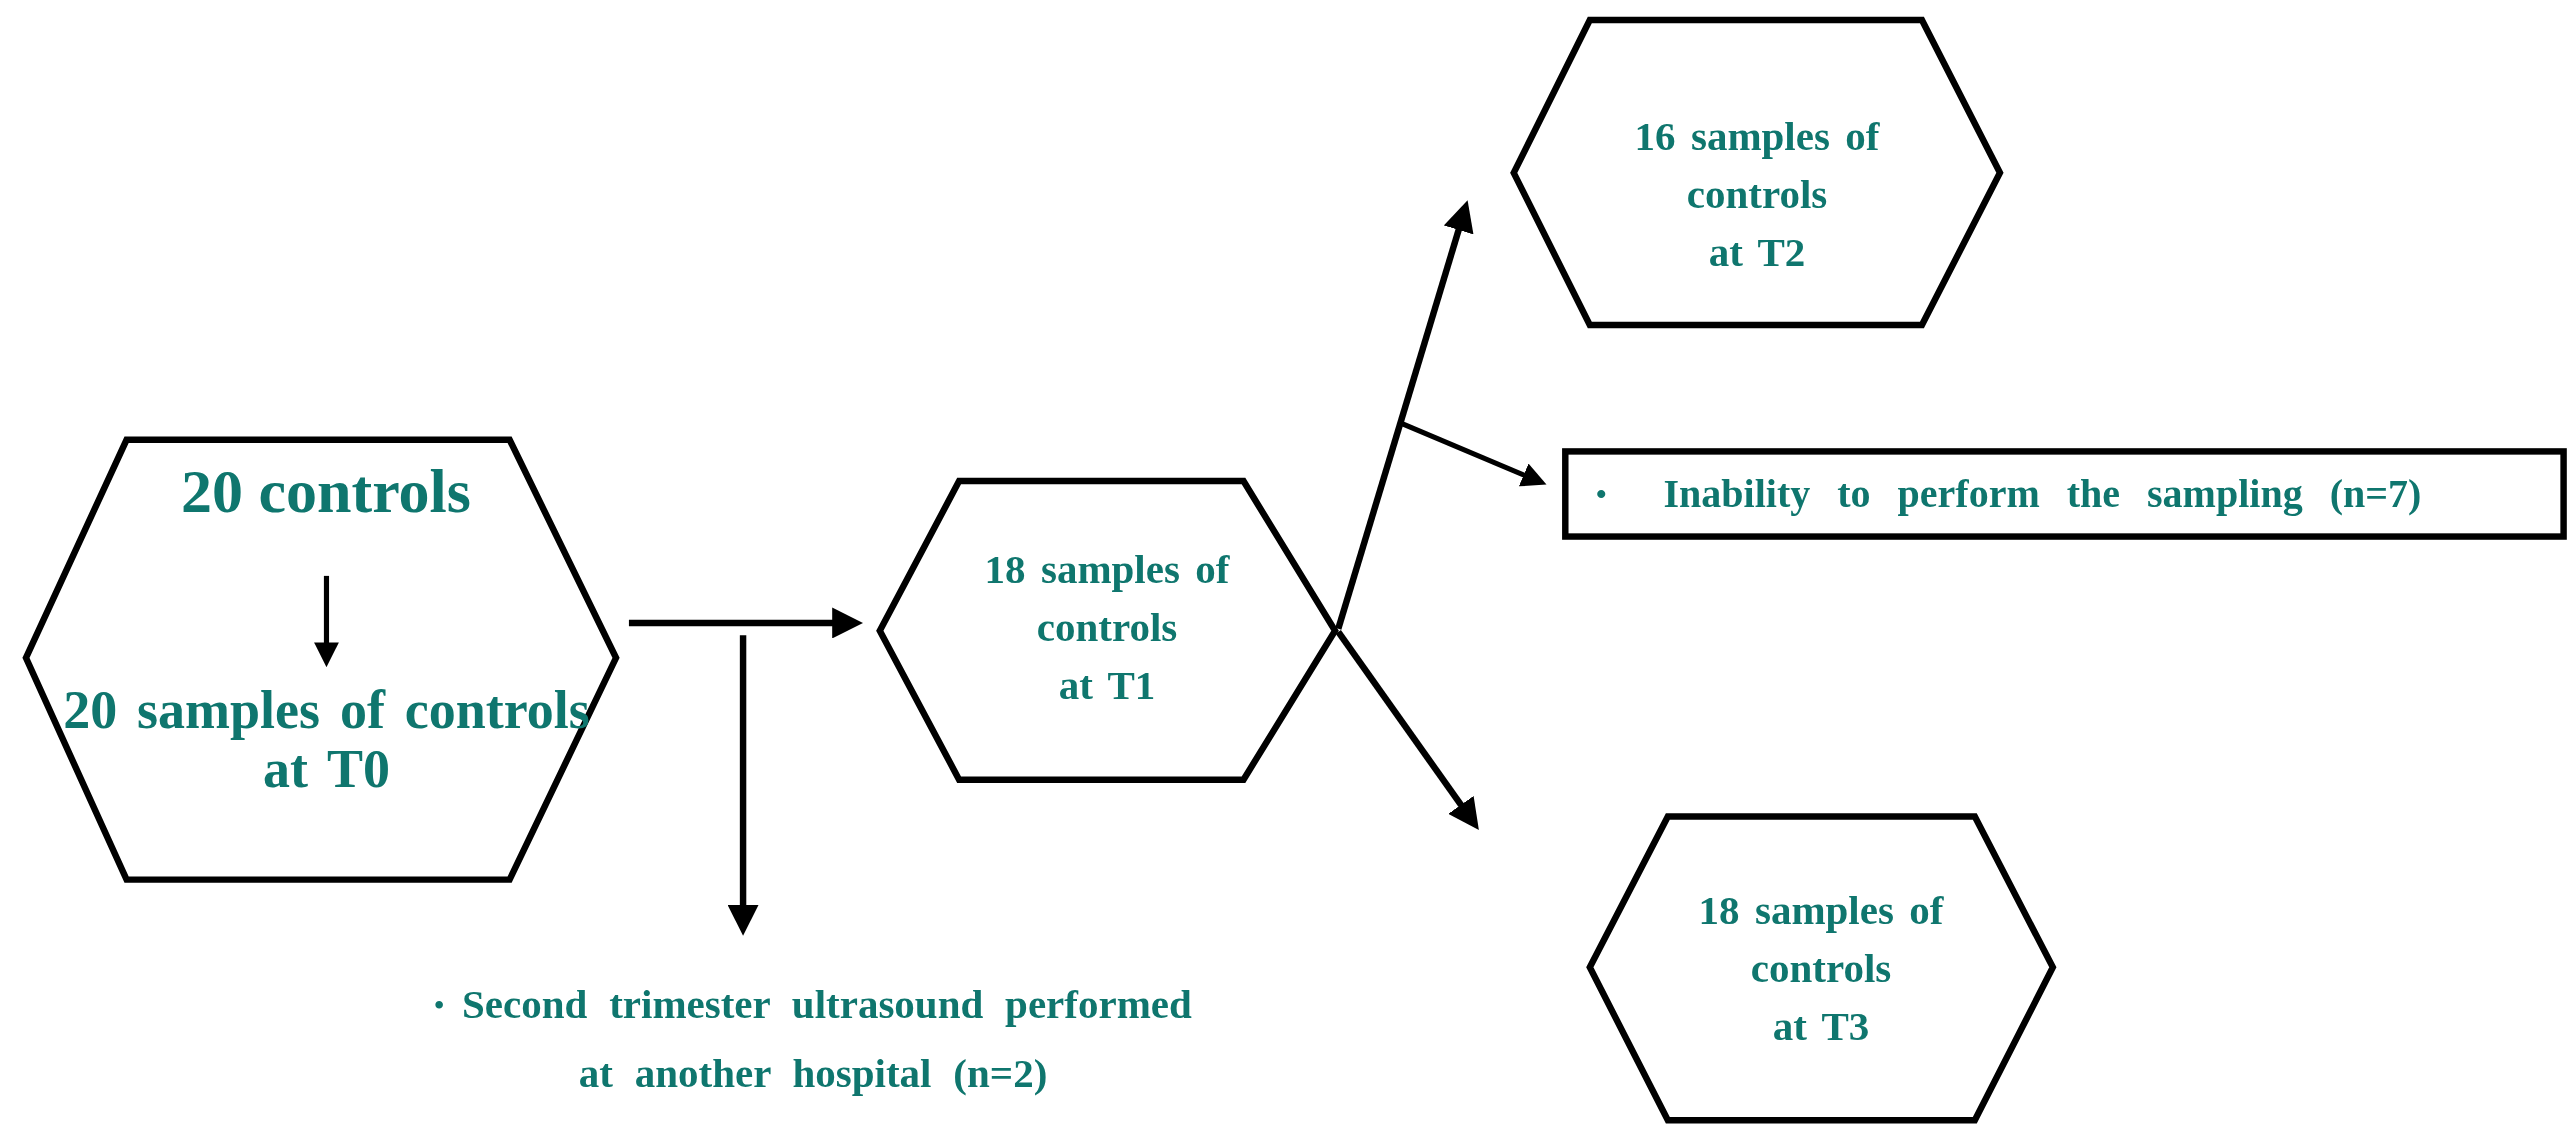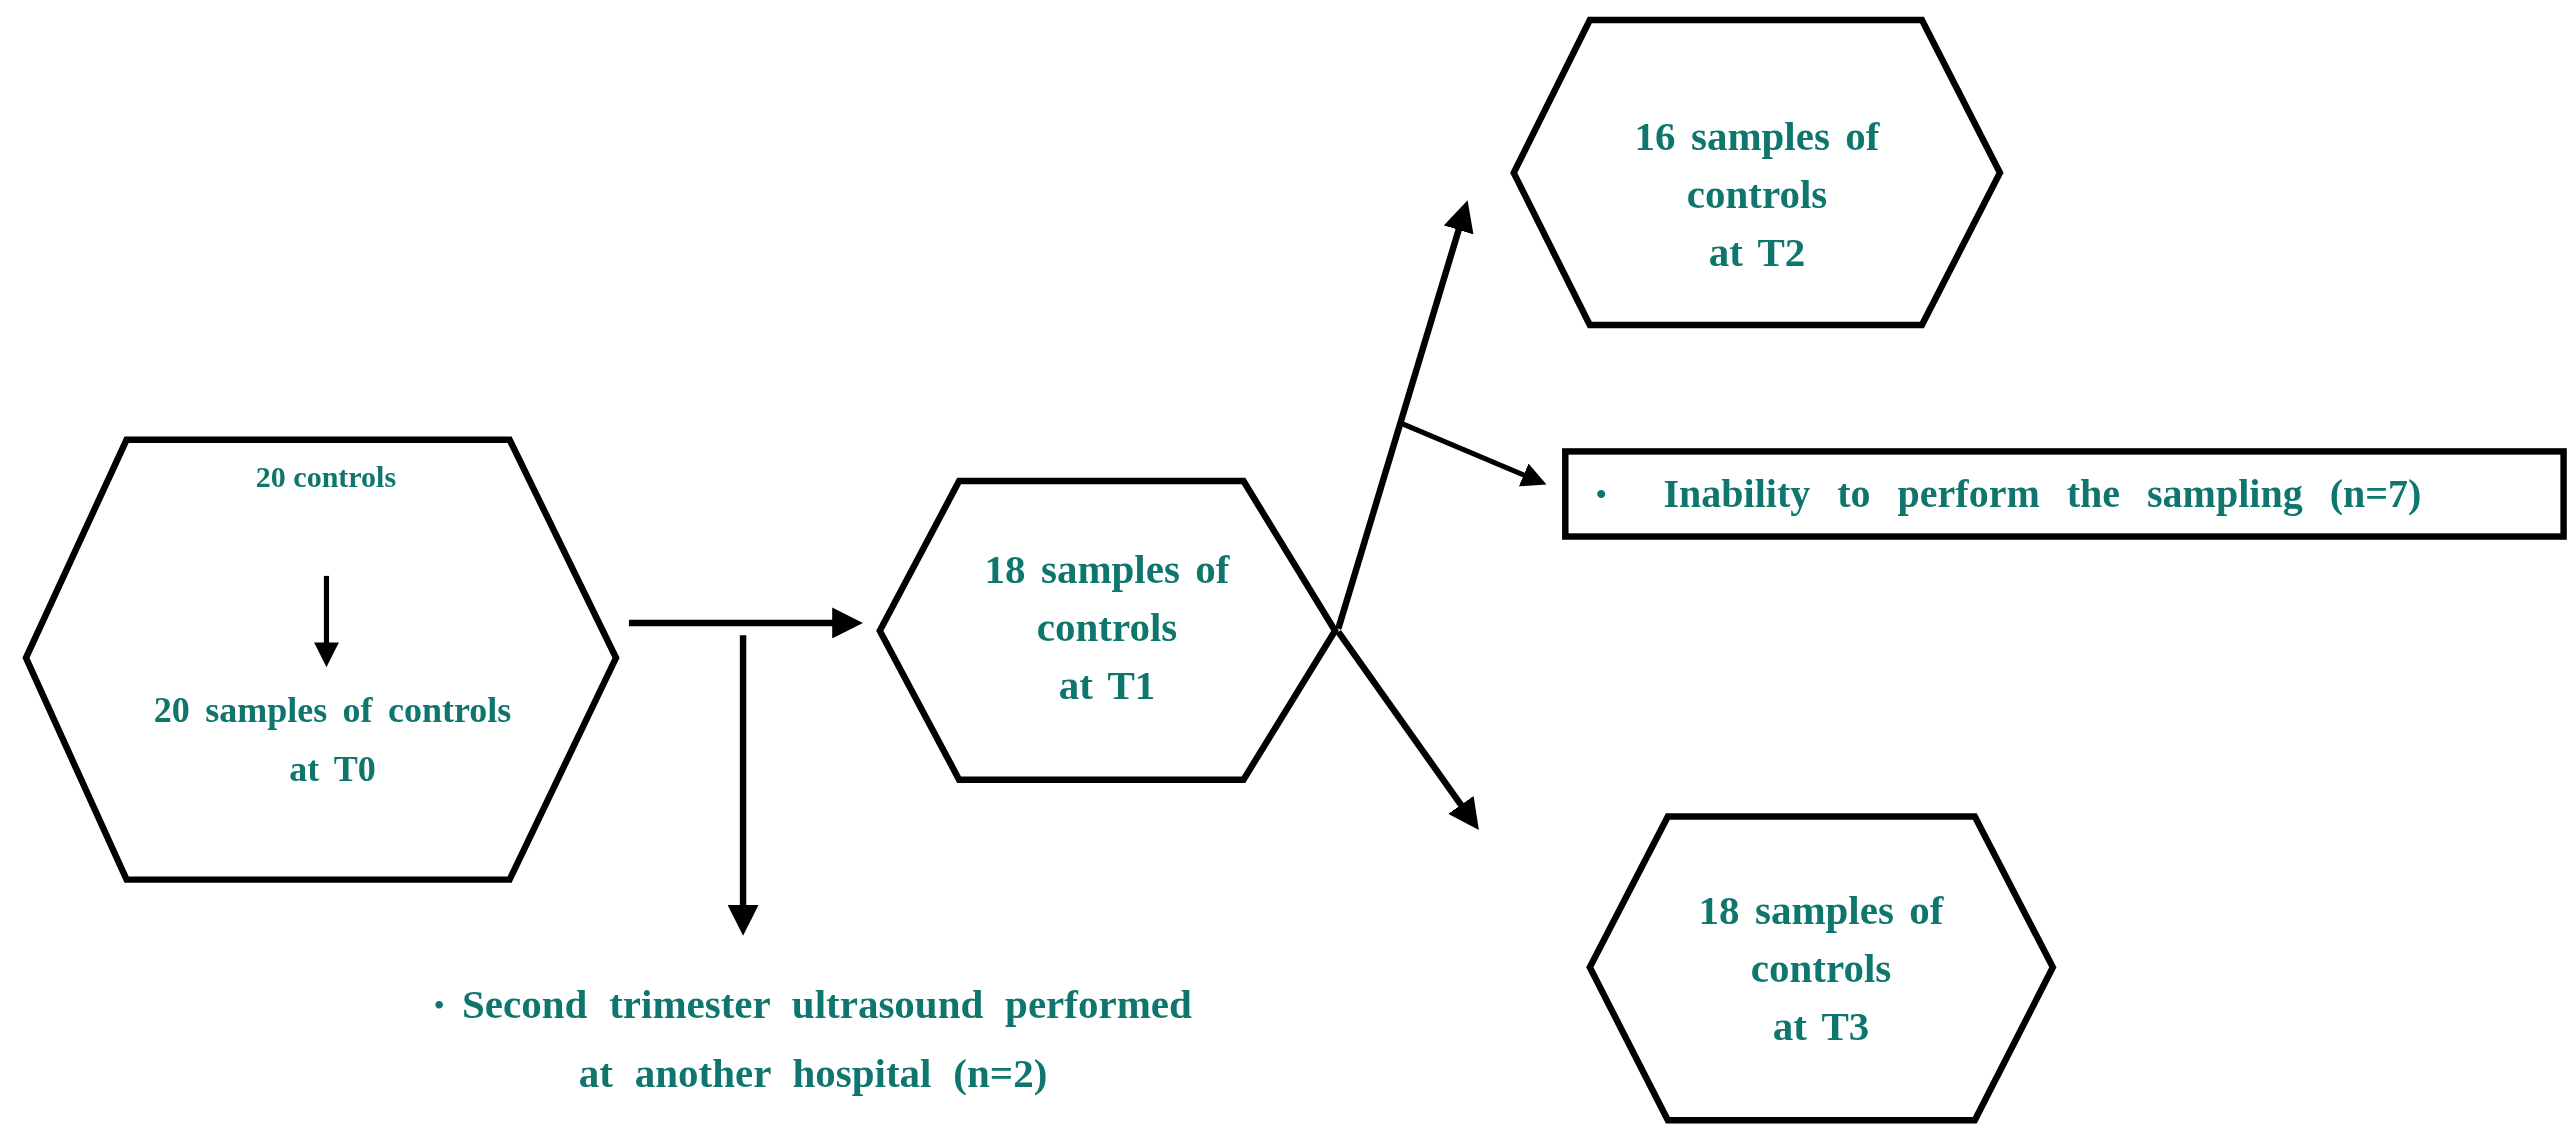--- a/index.html
+++ b/index.html
@@ -13,22 +13,22 @@
     color: #000000;
   }
   #shapes { position: absolute; left: 0; top: 0; }
   .label {
     position: absolute;
     font-weight: bold;
     text-align: center;
     color: #0f766e;
   }
   .hex-label { font-size: 41px; line-height: 58px; word-spacing: 5.2px; }
-  #t0-top    { left: 84px;  top: 447px;  width: 484px;  font-size: 30px; line-height: 59px; }
-  #t0-bottom { left: 55px;   top: 681px; width: 555px;  font-size: 36px; line-height: 59px; word-spacing: 6.4px; }
+  #t0-top    { left: 84px;  top: 462px;  width: 484px;  font-size: 62px; line-height: 59px; }
+  #t0-bottom { left: 49px;   top: 681px; width: 555px;  font-size: 54px; line-height: 59px; word-spacing: 6.4px; }
   #t1-label  { left: 904px; top: 540px;  width: 406px; }
   #t2-label  { left: 1554px; top: 107px;  width: 406px; }
   #t3-label  { left: 1618px; top: 881px; width: 406px; }
   #box-label {
     left: 1565px; top: 451px; width: 998px; height: 85px;
     display: flex; align-items: center;
     box-sizing: border-box; padding-left: 31px;
     font-size: 40px; word-spacing: 17px; text-align: left;
   }
   #box-label .bullet { font-size: 30px; margin-right: 57px; }

